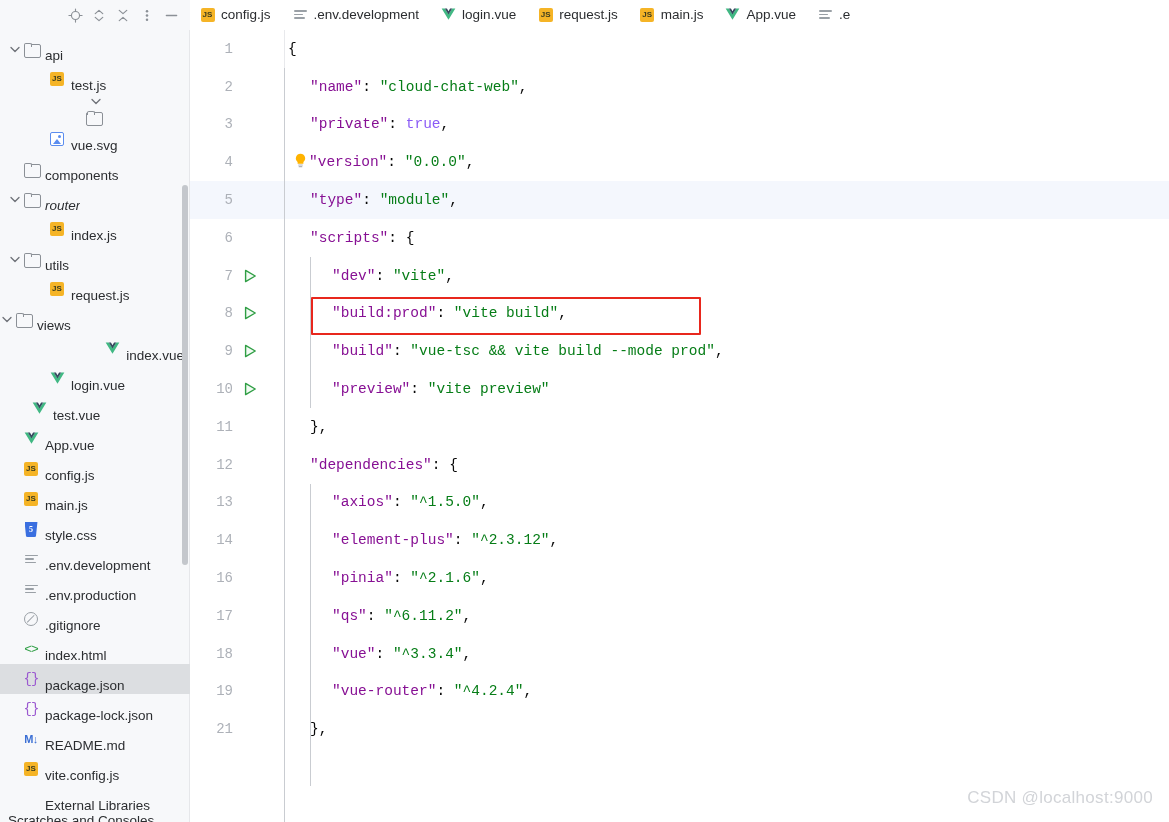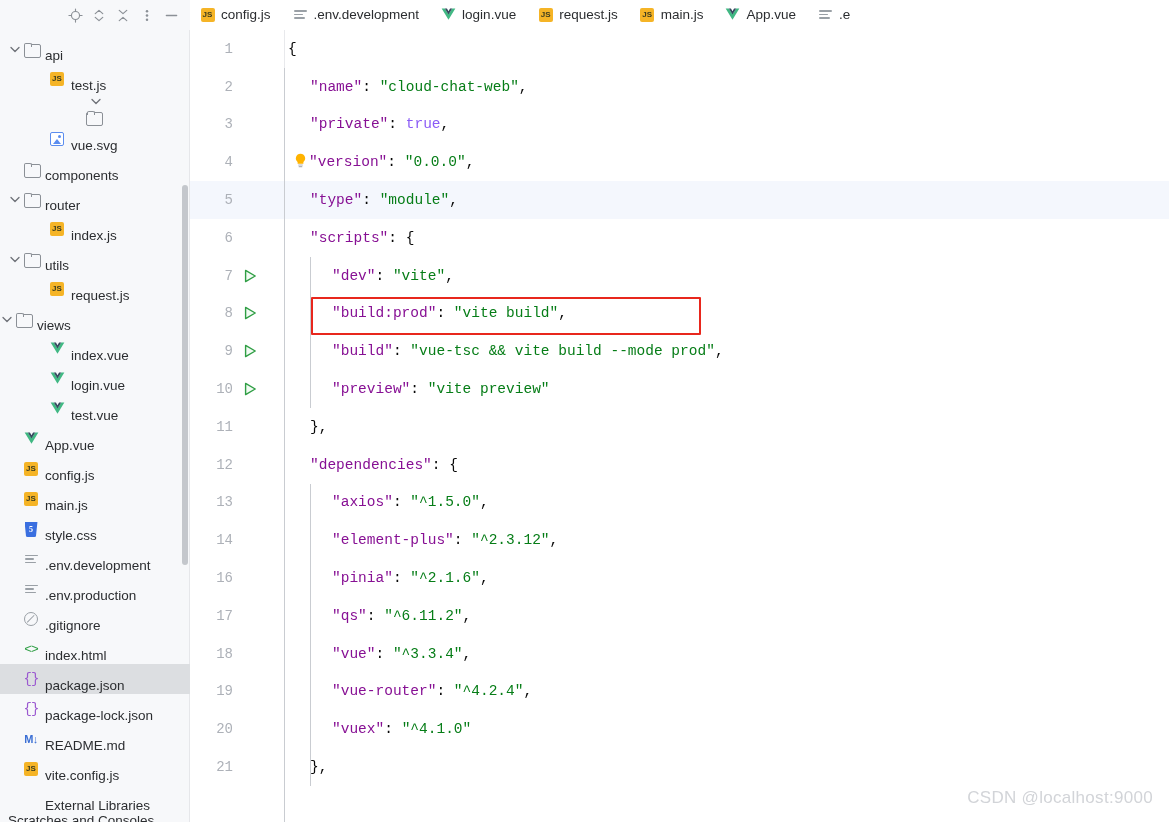--- a/index.html
+++ b/index.html
@@ -343,21 +343,21 @@
           </span>
           <span class="tlbl">vue.svg</span>
         </div>
         <div class="tree-row" style="padding-left: 8px;">
           <span class="chev"></span>
           <span class="ticon">
             <span class="ic-folder"></span>
           </span>
           <span class="tlbl">components</span>
         </div>
-        <div class="tree-row" style="padding-left: 8px;">
+        <div class="tree-row" style="padding-left: 8px; font-style: italic;">
           <span class="chev">
             <svg width="10" height="7" viewBox="0 0 10 7">
               <path d="M1 1.5 L5 5.5 L9 1.5" fill="none" stroke="#6e7177" stroke-width="1.3" stroke-linecap="round" stroke-linejoin="round"></path>
             </svg>
           </span>
           <span class="ticon">
             <span class="ic-folder"></span>
           </span>
           <span class="tlbl">router</span>
         </div>
@@ -390,41 +390,41 @@
           <span class="chev">
             <svg width="10" height="7" viewBox="0 0 10 7">
               <path d="M1 1.5 L5 5.5 L9 1.5" fill="none" stroke="#6e7177" stroke-width="1.3" stroke-linecap="round" stroke-linejoin="round"></path>
             </svg>
           </span>
           <span class="ticon">
             <span class="ic-folder"></span>
           </span>
           <span class="tlbl">views</span>
         </div>
-        <div class="tree-row" style="padding-left: 34px;">
+        <div class="tree-row" style="padding-left: 34px; justify-content: flex-end;">
           <span class="chev"></span>
           <span class="ticon">
             <svg width="15" height="13.05" viewBox="0 0 24 21">
               <path d="M1 1 L6 1 L12 10 L18 1 L23 1 L12 19 Z" fill="#41b883"></path>
               <path d="M6 1 L9.5 1 L12 5.2 L14.5 1 L18 1 L12 10.5 Z" fill="#35495e"></path>
             </svg>
           </span>
           <span class="tlbl">index.vue</span>
         </div>
         <div class="tree-row" style="padding-left: 34px;">
           <span class="chev"></span>
           <span class="ticon">
             <svg width="15" height="13.05" viewBox="0 0 24 21">
               <path d="M1 1 L6 1 L12 10 L18 1 L23 1 L12 19 Z" fill="#41b883"></path>
               <path d="M6 1 L9.5 1 L12 5.2 L14.5 1 L18 1 L12 10.5 Z" fill="#35495e"></path>
             </svg>
           </span>
           <span class="tlbl">login.vue</span>
         </div>
-        <div class="tree-row" style="padding-left: 34px;">
+        <div class="tree-row" style="padding-left: 16px;">
           <span class="chev"></span>
           <span class="ticon">
             <svg width="15" height="13.05" viewBox="0 0 24 21">
               <path d="M1 1 L6 1 L12 10 L18 1 L23 1 L12 19 Z" fill="#41b883"></path>
               <path d="M6 1 L9.5 1 L12 5.2 L14.5 1 L18 1 L12 10.5 Z" fill="#35495e"></path>
             </svg>
           </span>
           <span class="tlbl">test.vue</span>
         </div>
         <div class="tree-row" style="padding-left: 8px;">
@@ -680,27 +680,20 @@
         </div>
         <div class="code-line">
           <div class="gutter">
             <span class="lnum">19</span>
           </div>
           <div class="gutter-sep"></div>
           <div class="code-text" style="margin-left: 44px;"><span class="k">"vue-router"</span><span class="p">: </span><span class="s">"^4.2.4"</span><span class="p">,</span></div>
         </div>
         <div class="code-line">
           <div class="gutter">
-            <span class="lnum">20</span>
-          </div>
-          <div class="gutter-sep"></div>
-          <div class="code-text" style="margin-left: 44px;"><span class="k">"vuex"</span><span class="p">: </span><span class="s">"^4.1.0"</span></div>
-        </div>
-        <div class="code-line">
-          <div class="gutter">
             <span class="lnum">21</span>
           </div>
           <div class="gutter-sep"></div>
           <div class="code-text" style="margin-left: 22px;"><span class="p">},</span></div>
         </div>
         <div class="fold-stripe" style="top: 37.8px; height: 756px;"></div>
         <div class="fold-stripe" style="left: 120px; top: 226.8px; height: 151.2px;"></div>
         <div class="fold-stripe" style="left: 120px; top: 453.6px; height: 302.4px;"></div>
         <div class="annot-box" style="left: 121px; top: 266.6px; width: 390px; height: 38px; border-color: rgb(232, 39, 29);"></div>
         <div class="watermark">CSDN @localhost:9000</div>

